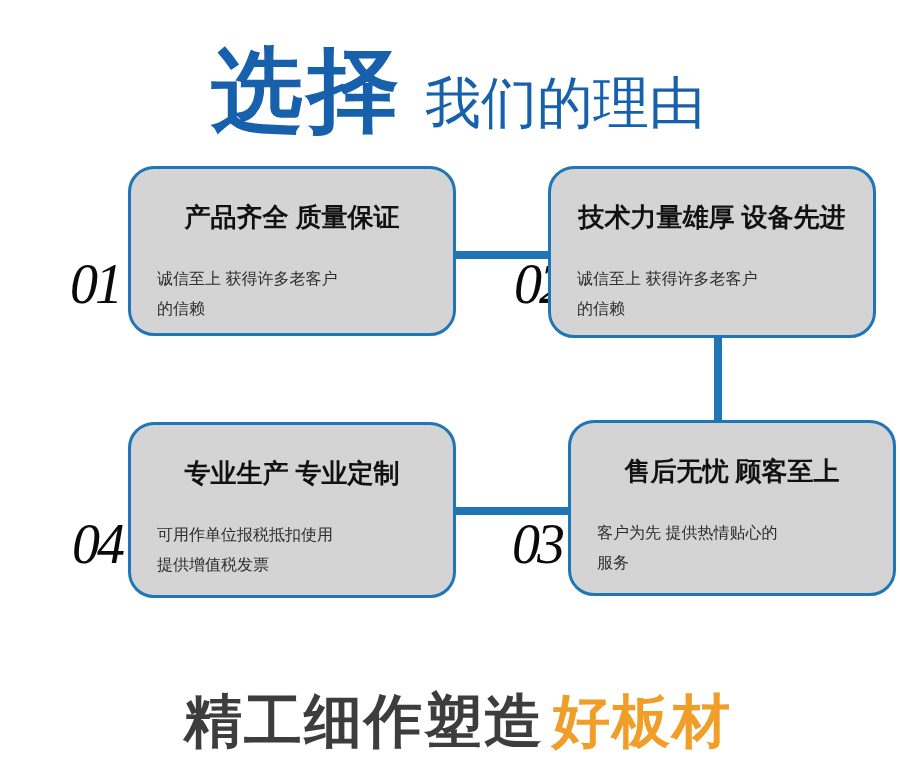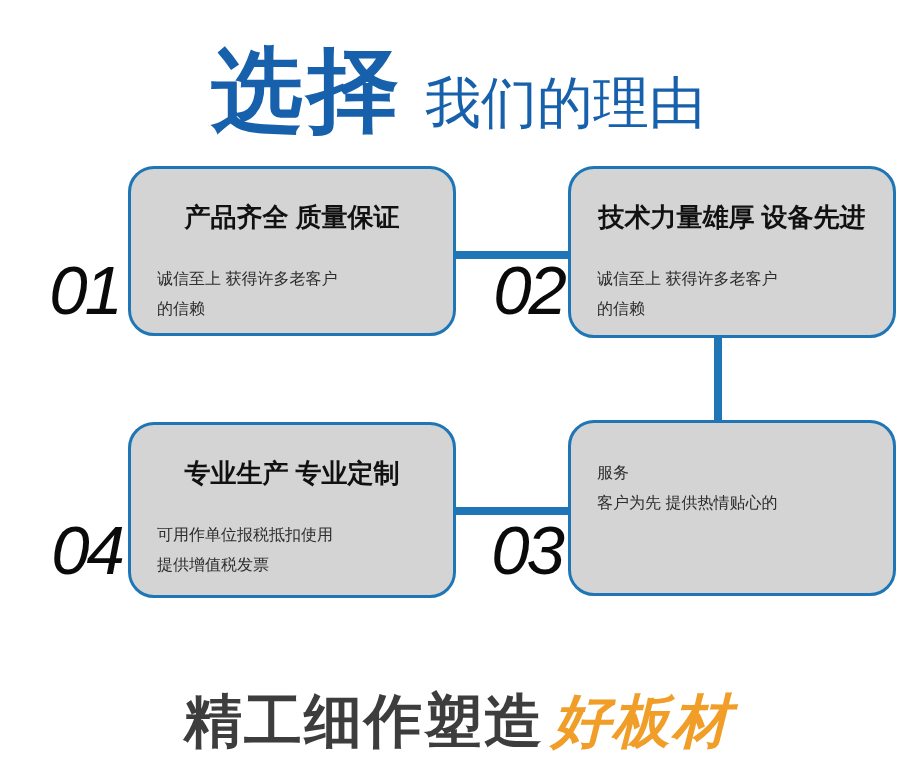--- a/index.html
+++ b/index.html
@@ -60,21 +60,21 @@
   
   .box {
     position:absolute;
     width:328px;
     background:var(--box-fill);
     border:3px solid var(--line-blue);
     border-radius:26px;
     padding:31px 18px 0 18px;
   }
   .box-1 { left:120px; top:158px; height:170px; }
-  .box-2 { left:560px; top:158px; height:172px; }
+  .box-2 { left:540px; top:158px; height:172px; }
   .box-3 { left:560px; top:412px; height:176px; }
   .box-4 { left:120px; top:414px; height:176px; }
 
   .box .card-title {
     font-size:26px;
     font-weight:bold;
     color:var(--box-title);
     text-align:center;
     white-space:nowrap;
     line-height:1;
@@ -85,45 +85,46 @@
     color:var(--box-desc);
     line-height:1.37;
     white-space:nowrap;
   }
 
   
   .num {
     position:absolute;
     width:102px;
     text-align:right;
-    font-size:69px;
+    font-size:56px;
     font-style:italic;
     font-weight:400;
     letter-spacing:-3px;
     line-height:1;
     color:var(--number-black);
+    font-family:Liberation Serif, serif;
   }
   .num-01 { left:14px;  top:244px; }
   .num-02 { left:458px; top:244px; }
   .num-03 { left:456px; top:504px; }
   .num-04 { left:16px;  top:504px; }
 
   
   .tagline {
     position:absolute;
     top:676px; left:0;
     width:100%;
     text-align:center;
     font-size:58px;
     font-weight:bold;
     line-height:1.15;
     white-space:nowrap;
   }
   .tagline .dark   { color:var(--tagline-dark); letter-spacing:2px;font-family:Liberation Mono, monospace; }
-  .tagline .accent { color:var(--tagline-orange); letter-spacing:2px;font-style:italic; }
+  .tagline .accent { color:var(--tagline-orange); letter-spacing:2px; }
 </style>
 </head>
 <body>
 
 <div class="page">
 
   <div class="header">
     <span class="accent">选择</span><span class="rest">我们的理由</span>
   </div>
 
@@ -144,23 +145,24 @@
   <div class="box box-2">
     <div class="card-title">技术力量雄厚 设备先进</div>
     <div class="card-desc">
       <div>诚信至上 获得许多老客户</div>
       <div>的信赖</div>
     </div>
   </div>
 
   <div class="num num-03">03</div>
   <div class="box box-3">
+    <div class="card-title">售后无忧 顾客至上</div>
     <div class="card-desc">
+      <div>客户为先 提供热情贴心的</div>
       <div>服务</div>
-      <div>客户为先 提供热情贴心的</div>
     </div>
   </div>
 
   <div class="num num-04">04</div>
   <div class="box box-4">
     <div class="card-title">专业生产 专业定制</div>
     <div class="card-desc">
       <div>可用作单位报税抵扣使用</div>
       <div>提供增值税发票</div>
     </div>

